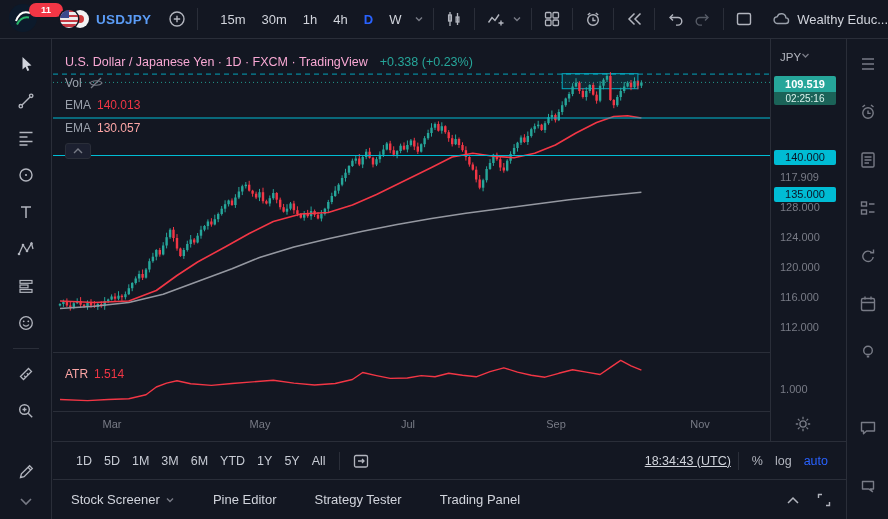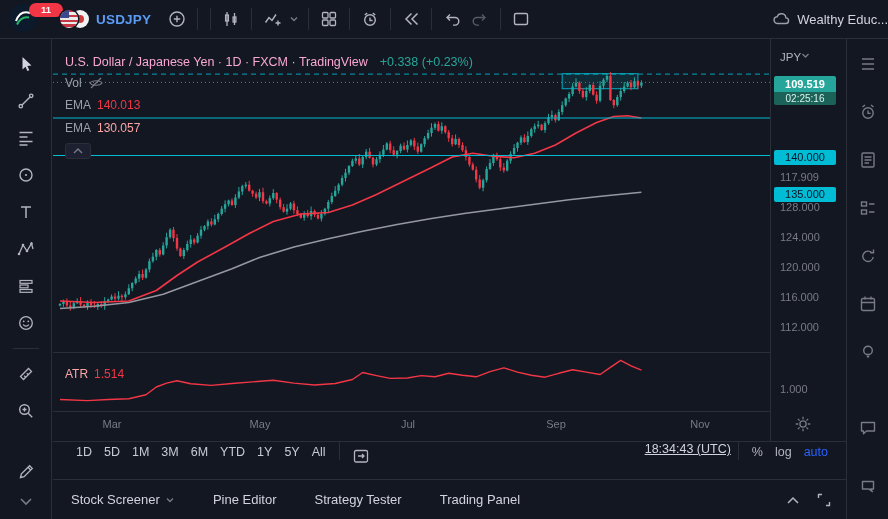--- a/index.html
+++ b/index.html
@@ -64,21 +64,21 @@
   .currency-row{position:absolute;left:9px;top:12px;display:flex;align-items:flex-start;gap:0;
                 color:#b2b5be;font-size:11.5px;cursor:pointer;}
   .badge-last{position:absolute;left:3px;top:37px;width:62px;border-radius:2px;overflow:hidden;text-align:center;}
   .badge-last .bp{background:#26a69a;color:#fff;font-size:11px;font-weight:700;line-height:16px;}
   .badge-last .bc{background:#1b6358;color:#d9f2ec;font-size:10px;line-height:13px;}
   .level-badge{position:absolute;left:3px;width:62px;background:#00bcd4;color:#0b1426;font-size:11px;
                font-weight:400;line-height:15px;text-align:center;border-radius:2px;}
   .gear-wrap{position:absolute;left:24px;top:377px;cursor:pointer;}
   
   .bottom-toolbar{position:absolute;top:441px;left:53px;width:793px;height:38px;border-top:1px solid #2a2e39;
-                  display:flex;align-items:flex-start;box-sizing:border-box;padding:0 12px 0 17px;background:#131722;z-index:18;}
+                  display:flex;align-items:center;box-sizing:border-box;padding:0 12px 0 17px;background:#131722;z-index:18;}
   .range-btn{font-size:12.5px;color:#c7cbd4;padding:3px 6px;border-radius:4px;cursor:pointer;}
   .bt-sep{width:1px;height:18px;background:#2a2e39;margin:0 7px;}
   .bt-clock{font-size:12.5px;color:#d1d4dc;margin-left:auto;cursor:pointer;text-decoration:underline;}
   .bt-mini{font-size:12.5px;color:#b2b5be;padding:3px 6px;cursor:pointer;}
   .bt-auto{color:#2962ff;}
   
   .bottom-panel{position:absolute;top:479px;left:53px;width:793px;height:40px;border-top:1px solid #2a2e39;
                 display:flex;align-items:center;box-sizing:border-box;padding-left:18px;gap:0;background:#131722;z-index:18;}
   .panel-item{font-size:13px;color:#d1d4dc;margin-right:38px;cursor:pointer;display:flex;align-items:center;gap:5px;white-space:nowrap;}
   .panel-icons{position:absolute;right:14px;top:0;height:40px;display:flex;align-items:center;gap:14px;}
@@ -106,20 +106,33 @@
 
     <span class="tb-icon" style="margin-left:12px">
       <svg width="20" height="20" fill="none" stroke="#b2b5be" stroke-width="1.4">
         <circle cx="10" cy="10" r="7"></circle>
           <path d="M10 6.8v6.4M6.8 10h6.4"></path>
       </svg>
     </span>
 
     <span class="tb-sep"></span>
 
+    <div class="intervals">
+      <span class="interval">15m</span>
+      <span class="interval">30m</span>
+      <span class="interval">1h</span>
+      <span class="interval">4h</span>
+      <span class="interval active">D</span>
+      <span class="interval">W</span>
+      <span class="chev-btn">
+        <svg width="10" height="10" fill="none" stroke="#787b86" stroke-width="1.4">
+            <path d="M2 3.5l3 3 3-3"></path>
+          </svg>
+      </span>
+    </div>
 
     <span class="tb-sep"></span>
 
     <span class="tb-icon">
       <svg width="20" height="20" fill="none" stroke="#b2b5be" stroke-width="1.3">
         <path d="M6 3v14"></path>
           <rect x="4.6" y="6" width="2.8" height="6"></rect>
         <path d="M13.5 4v12"></path>
           <rect x="12.1" y="8" width="2.8" height="5"></rect>
       </svg>

